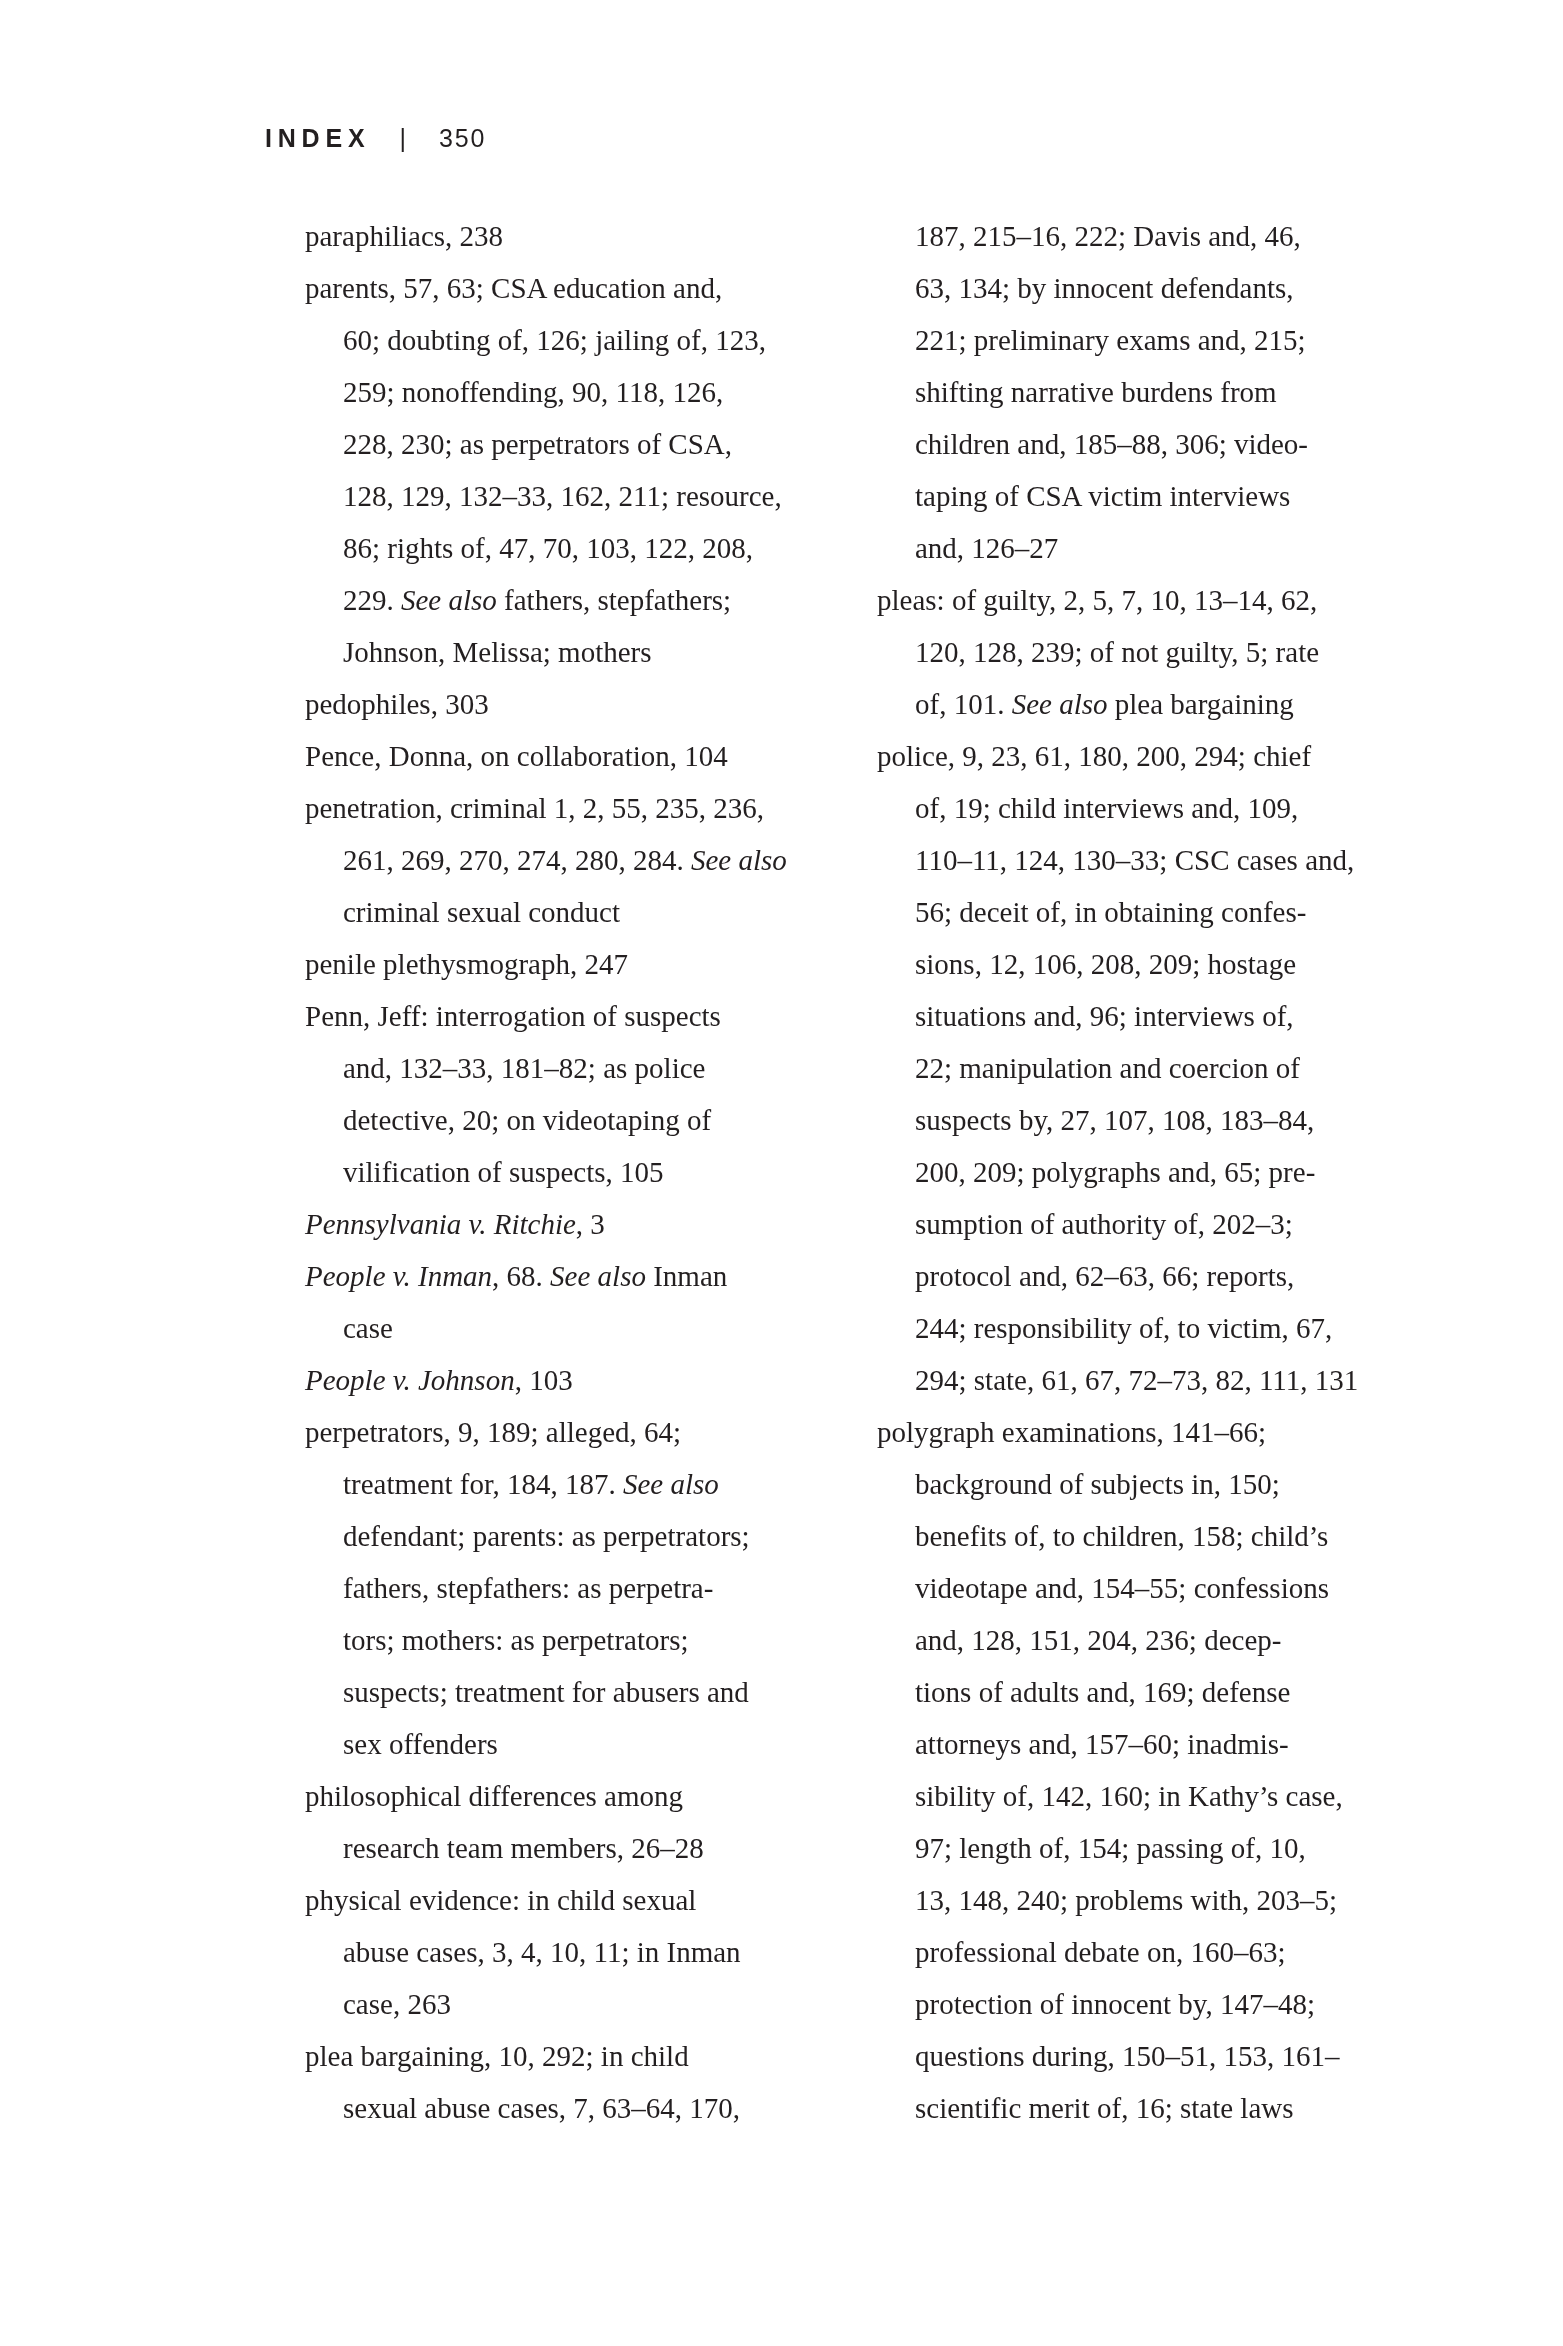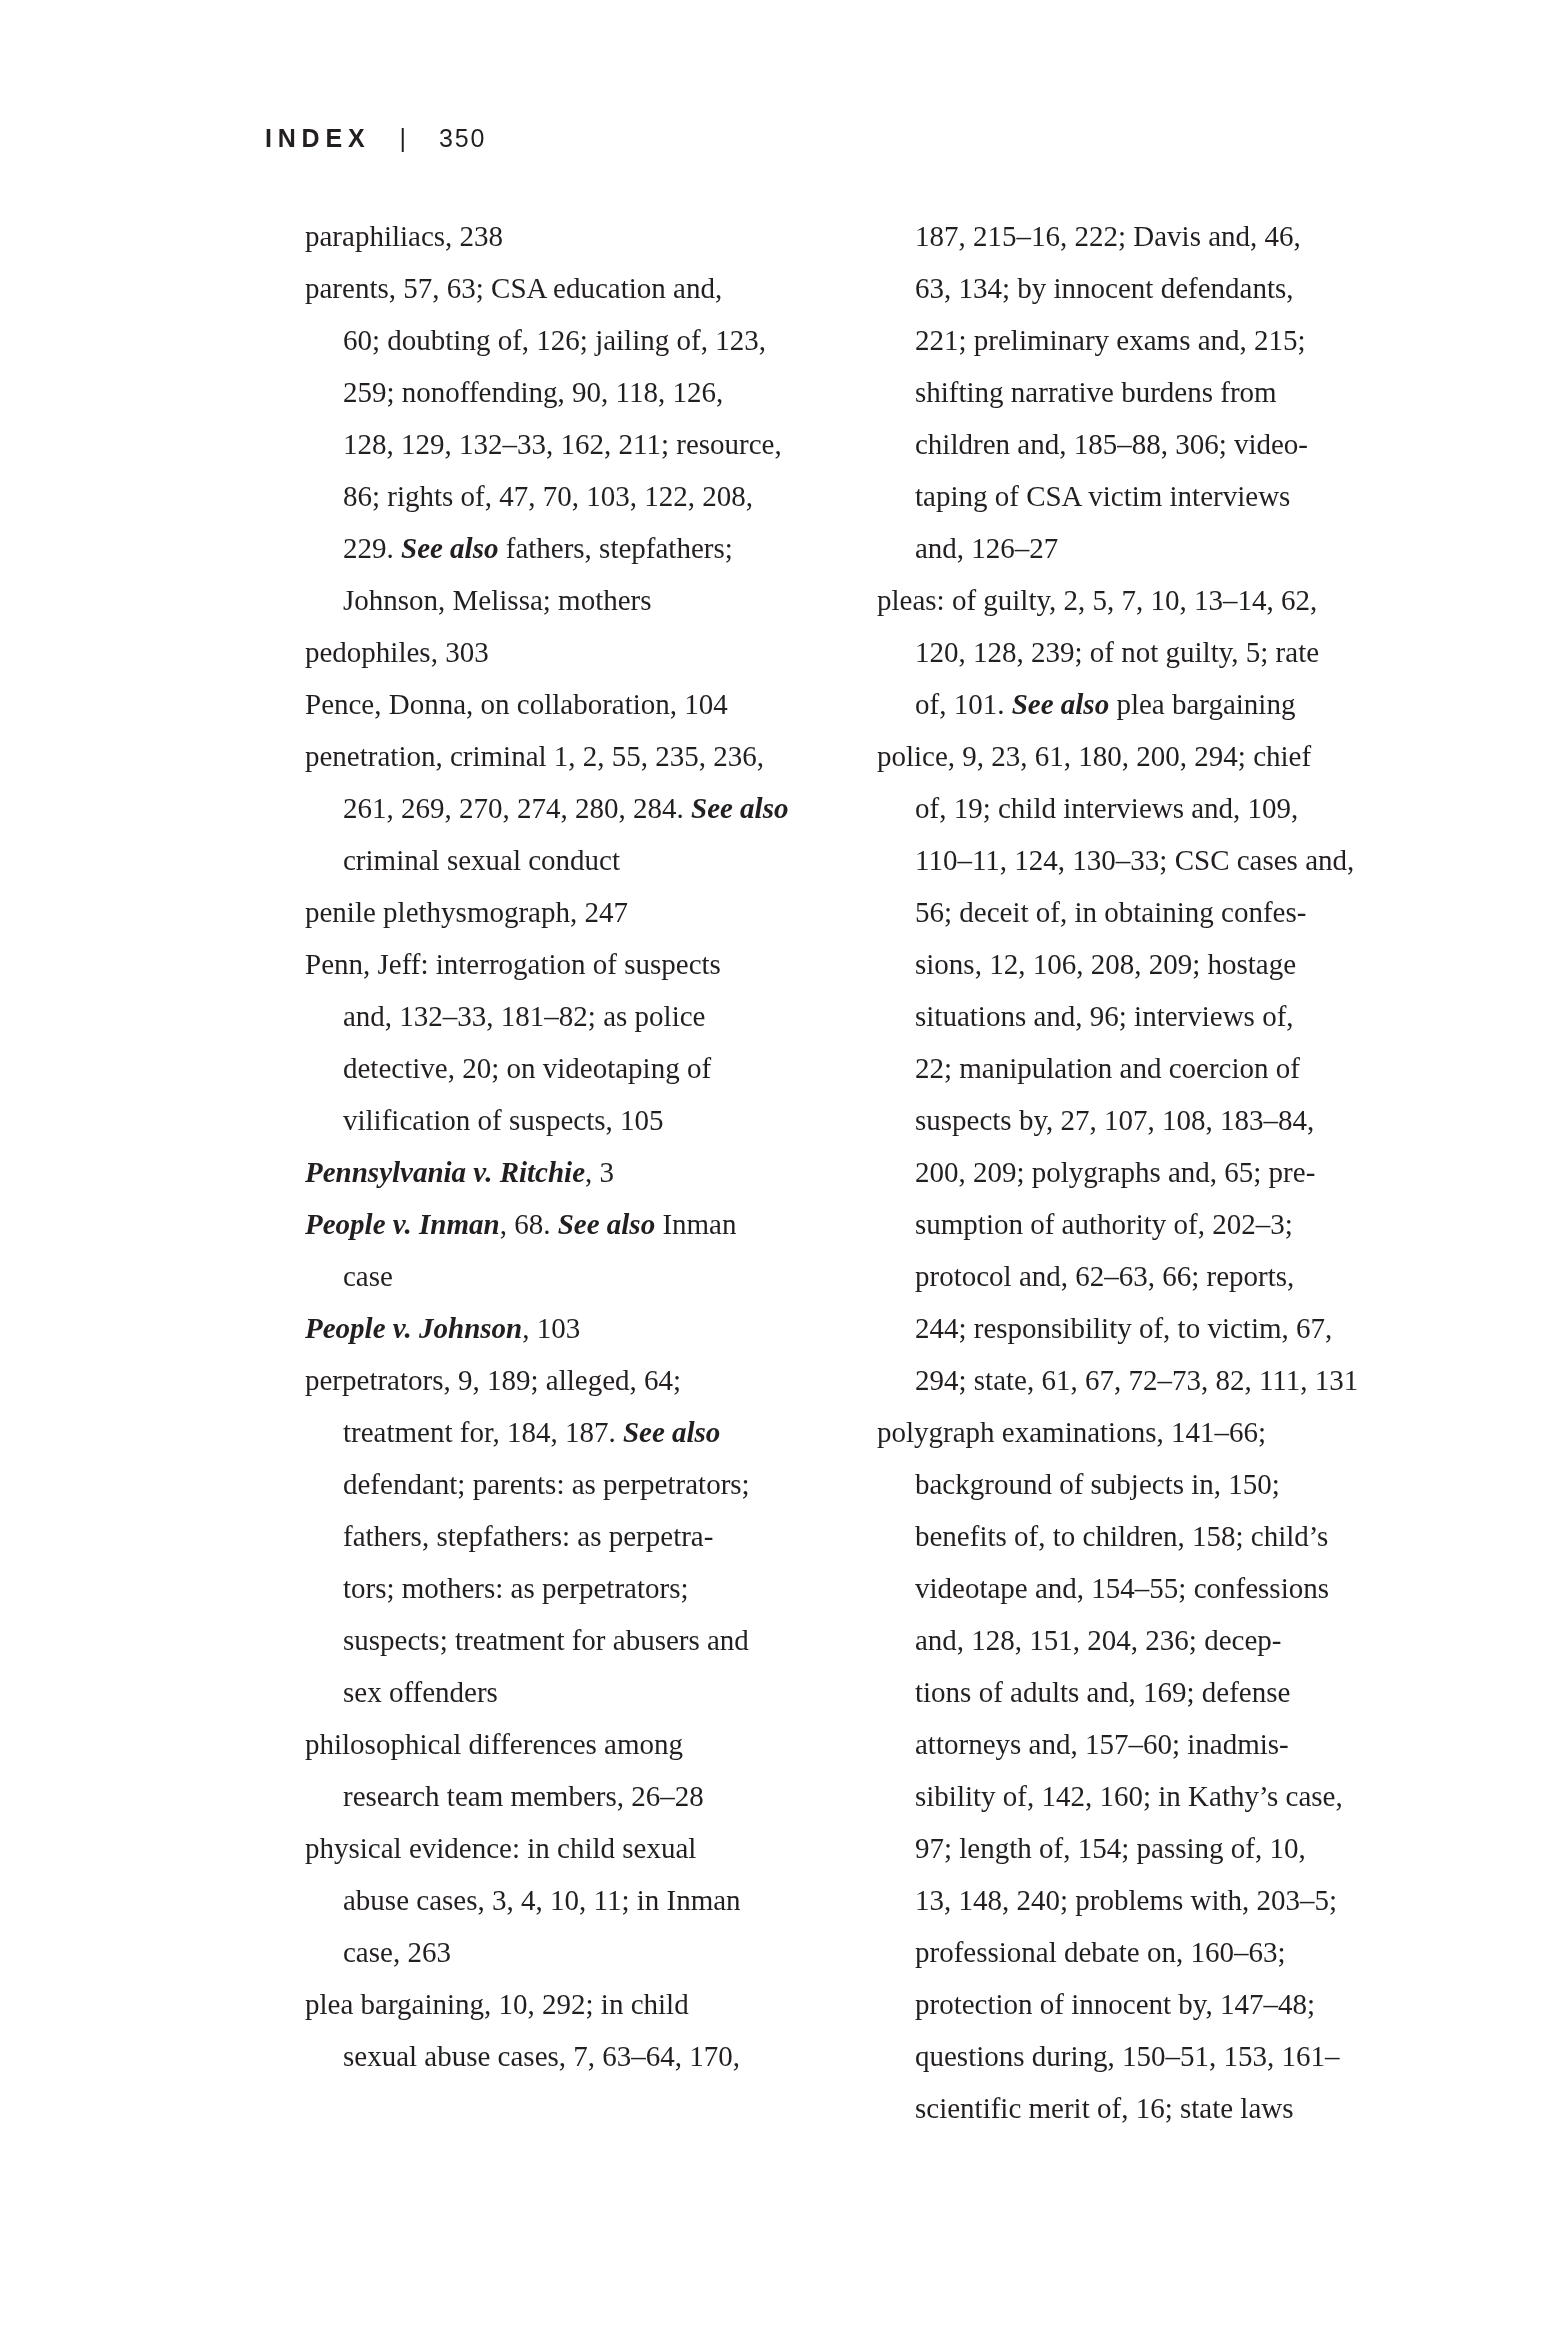--- a/index.html
+++ b/index.html
@@ -6,36 +6,37 @@
   body { width: 1563px; height: 2347px; position: relative; overflow: hidden; color: #231f20; }
   .header { position: absolute; left: 265px; top: 123px; height: 31px; display: flex; align-items: center; font-family: "Liberation Sans", sans-serif; font-size: 25px; line-height: 31px; }
   .header .label { font-weight: bold; letter-spacing: 5.8px; }
   .header .sep { margin-left: 29px; font-weight: normal; color: #231f20; font-size: 25px; }
   .header .pnum { margin-left: 33px; letter-spacing: 1.9px; font-weight: normal; }
   .col { position: absolute; top: 210px; width: 538px; font-family: "Liberation Serif", serif; font-size: 29px; line-height: 52px; margin-left: 43px; }
   .col-left { left: 262px; }
   .col-right { left: 834px; }
   .line { white-space: nowrap; height: 52px; }
   .line.indent { padding-left: 38px; }
-  .line i { font-style: italic; font-weight: bold; }
+  .line i { font-style: italic; }
 </style>
 </head>
 <body>
 
 <div class="header">
   <span class="label">INDEX</span>
   <span class="sep">|</span>
   <span class="pnum">350</span>
 </div>
 
 <div class="col col-left">
     <div class="line"><span>paraphiliacs, 238</span></div>
     <div class="line"><span>parents, 57, 63; CSA education and,</span></div>
     <div class="line indent"><span>60; doubting of, 126; jailing of, 123,</span></div>
     <div class="line indent"><span>259; nonoffending, 90, 118, 126,</span></div>
+    <div class="line indent"><span>228, 230; as perpetrators of CSA,</span></div>
     <div class="line indent"><span>128, 129, 132–33, 162, 211; resource,</span></div>
     <div class="line indent"><span>86; rights of, 47, 70, 103, 122, 208,</span></div>
     <div class="line indent"><span>229. </span><i>See also</i><span> fathers, stepfathers;</span></div>
     <div class="line indent"><span>Johnson, Melissa; mothers</span></div>
     <div class="line"><span>pedophiles, 303</span></div>
     <div class="line"><span>Pence, Donna, on collaboration, 104</span></div>
     <div class="line"><span>penetration, criminal 1, 2, 55, 235, 236,</span></div>
     <div class="line indent"><span>261, 269, 270, 274, 280, 284. </span><i>See also</i></div>
     <div class="line indent"><span>criminal sexual conduct</span></div>
     <div class="line"><span>penile plethysmograph, 247</span></div>

